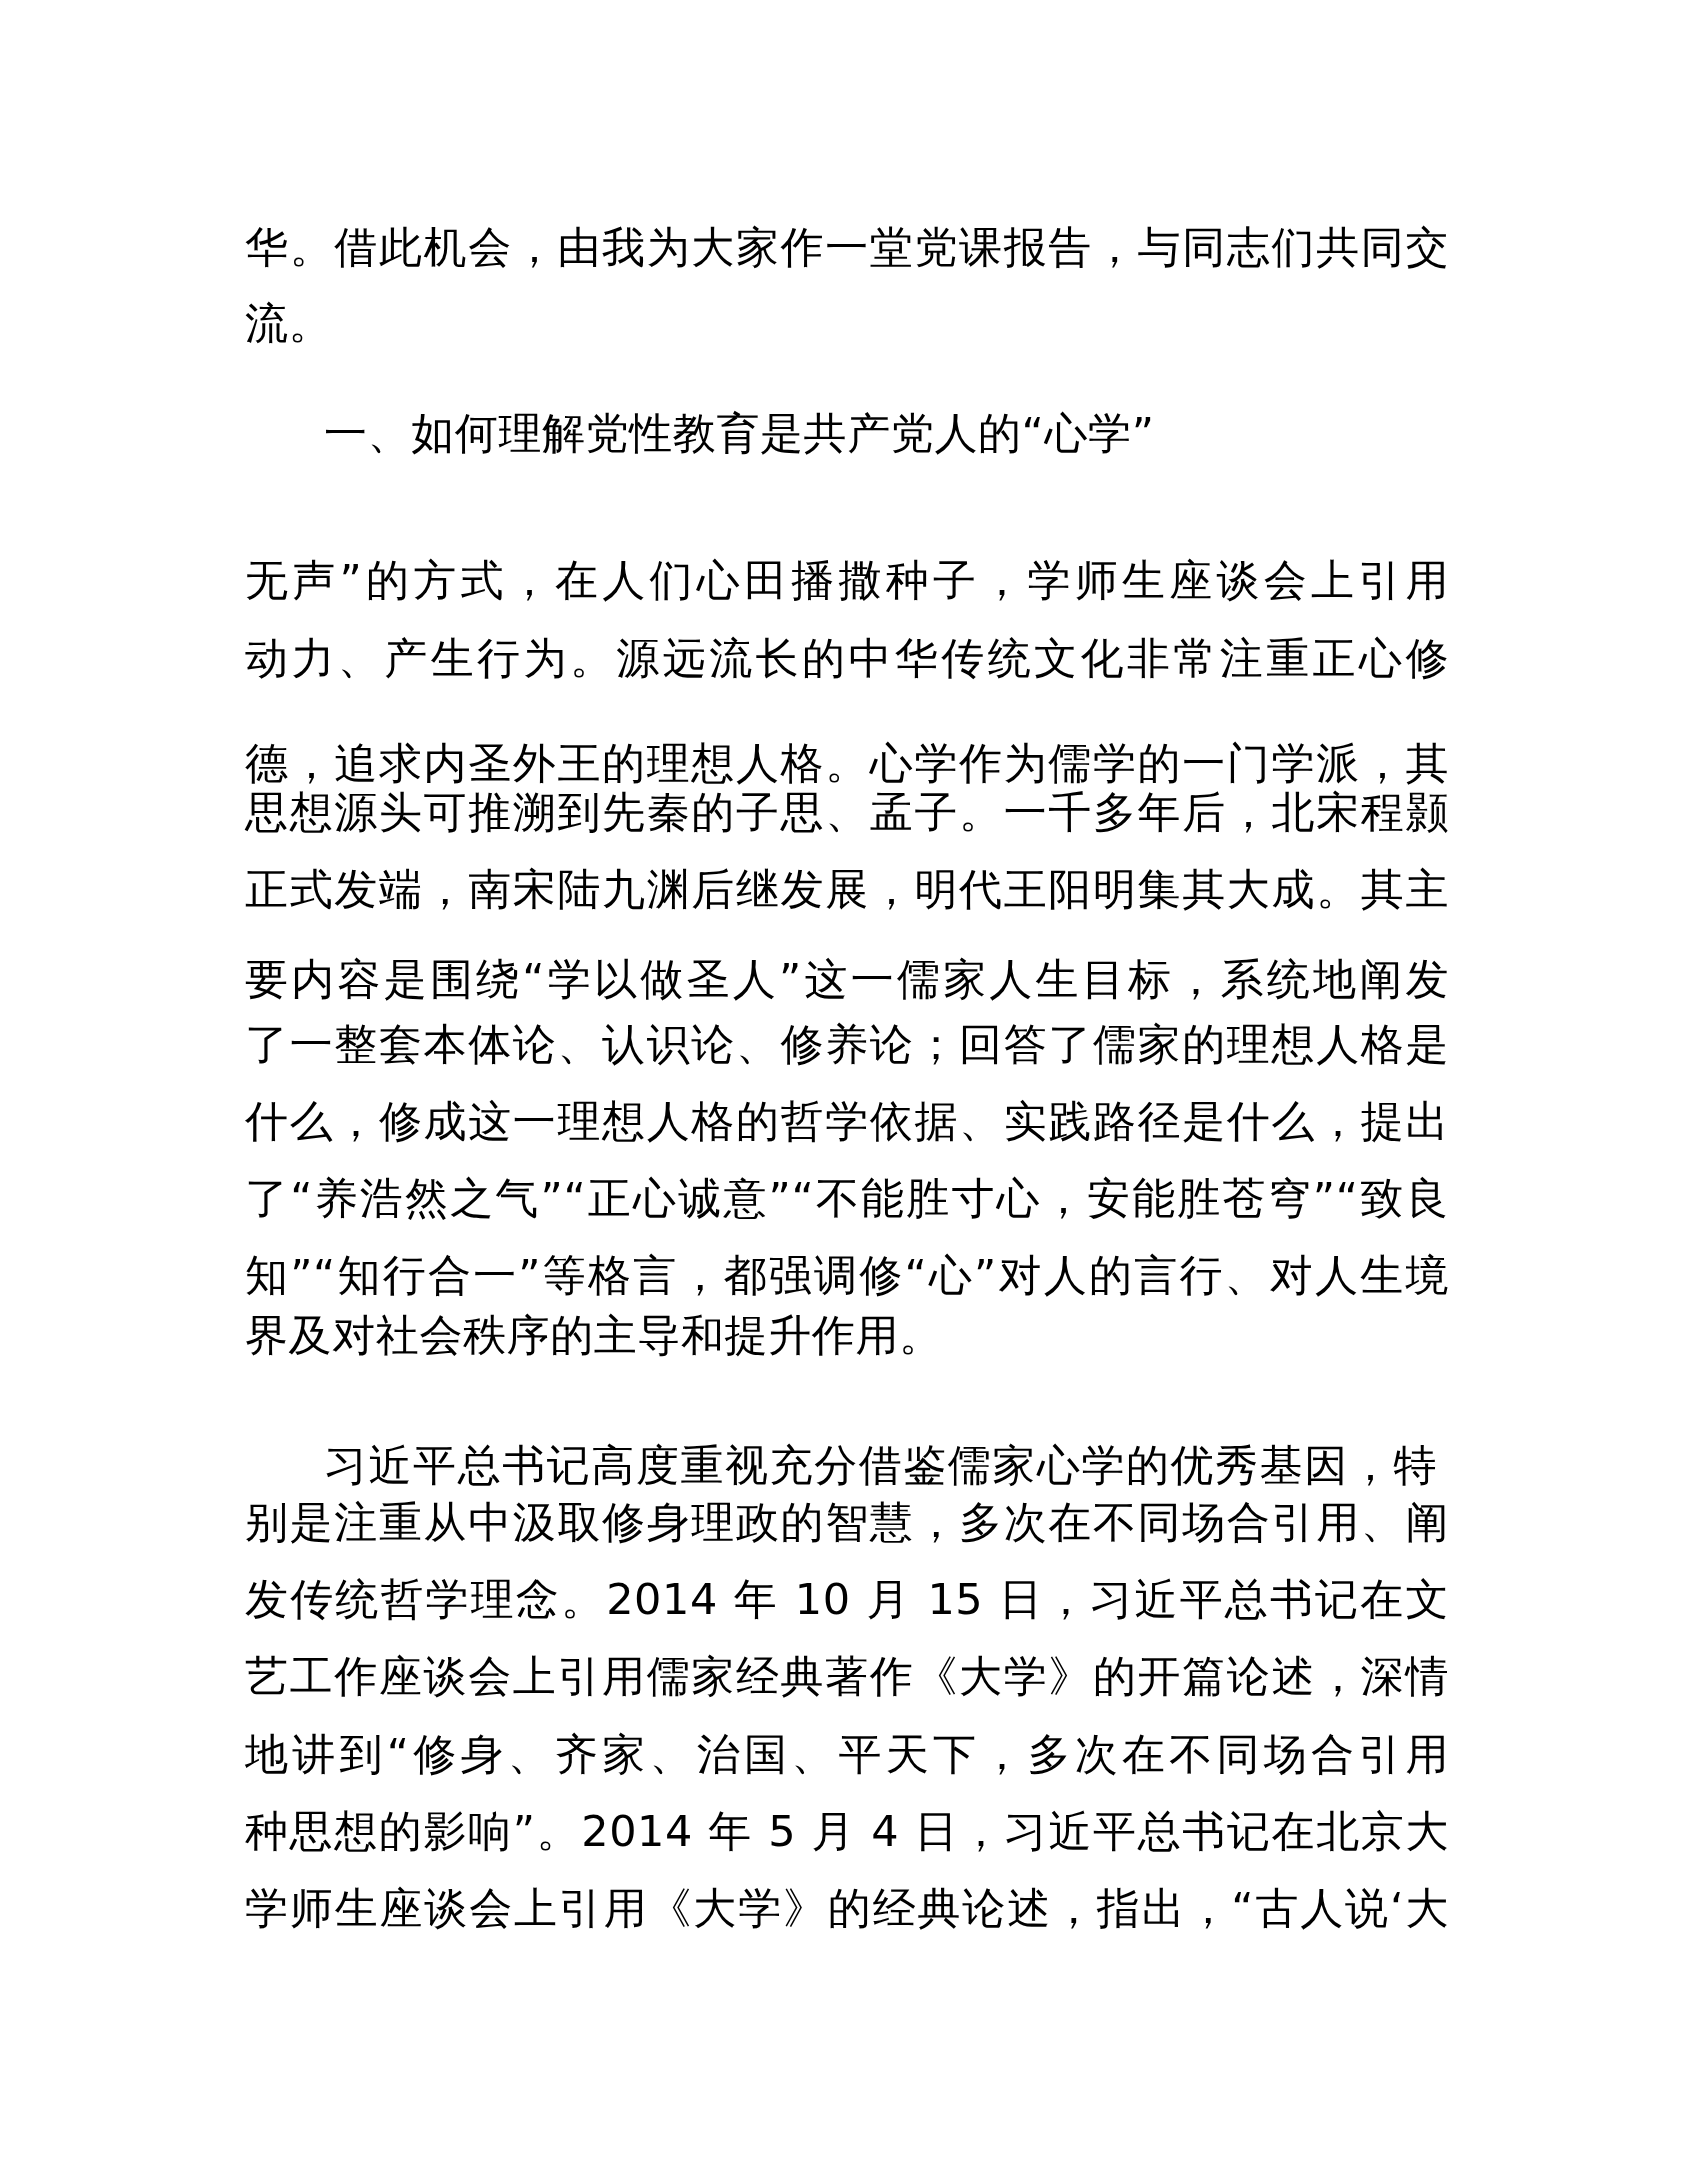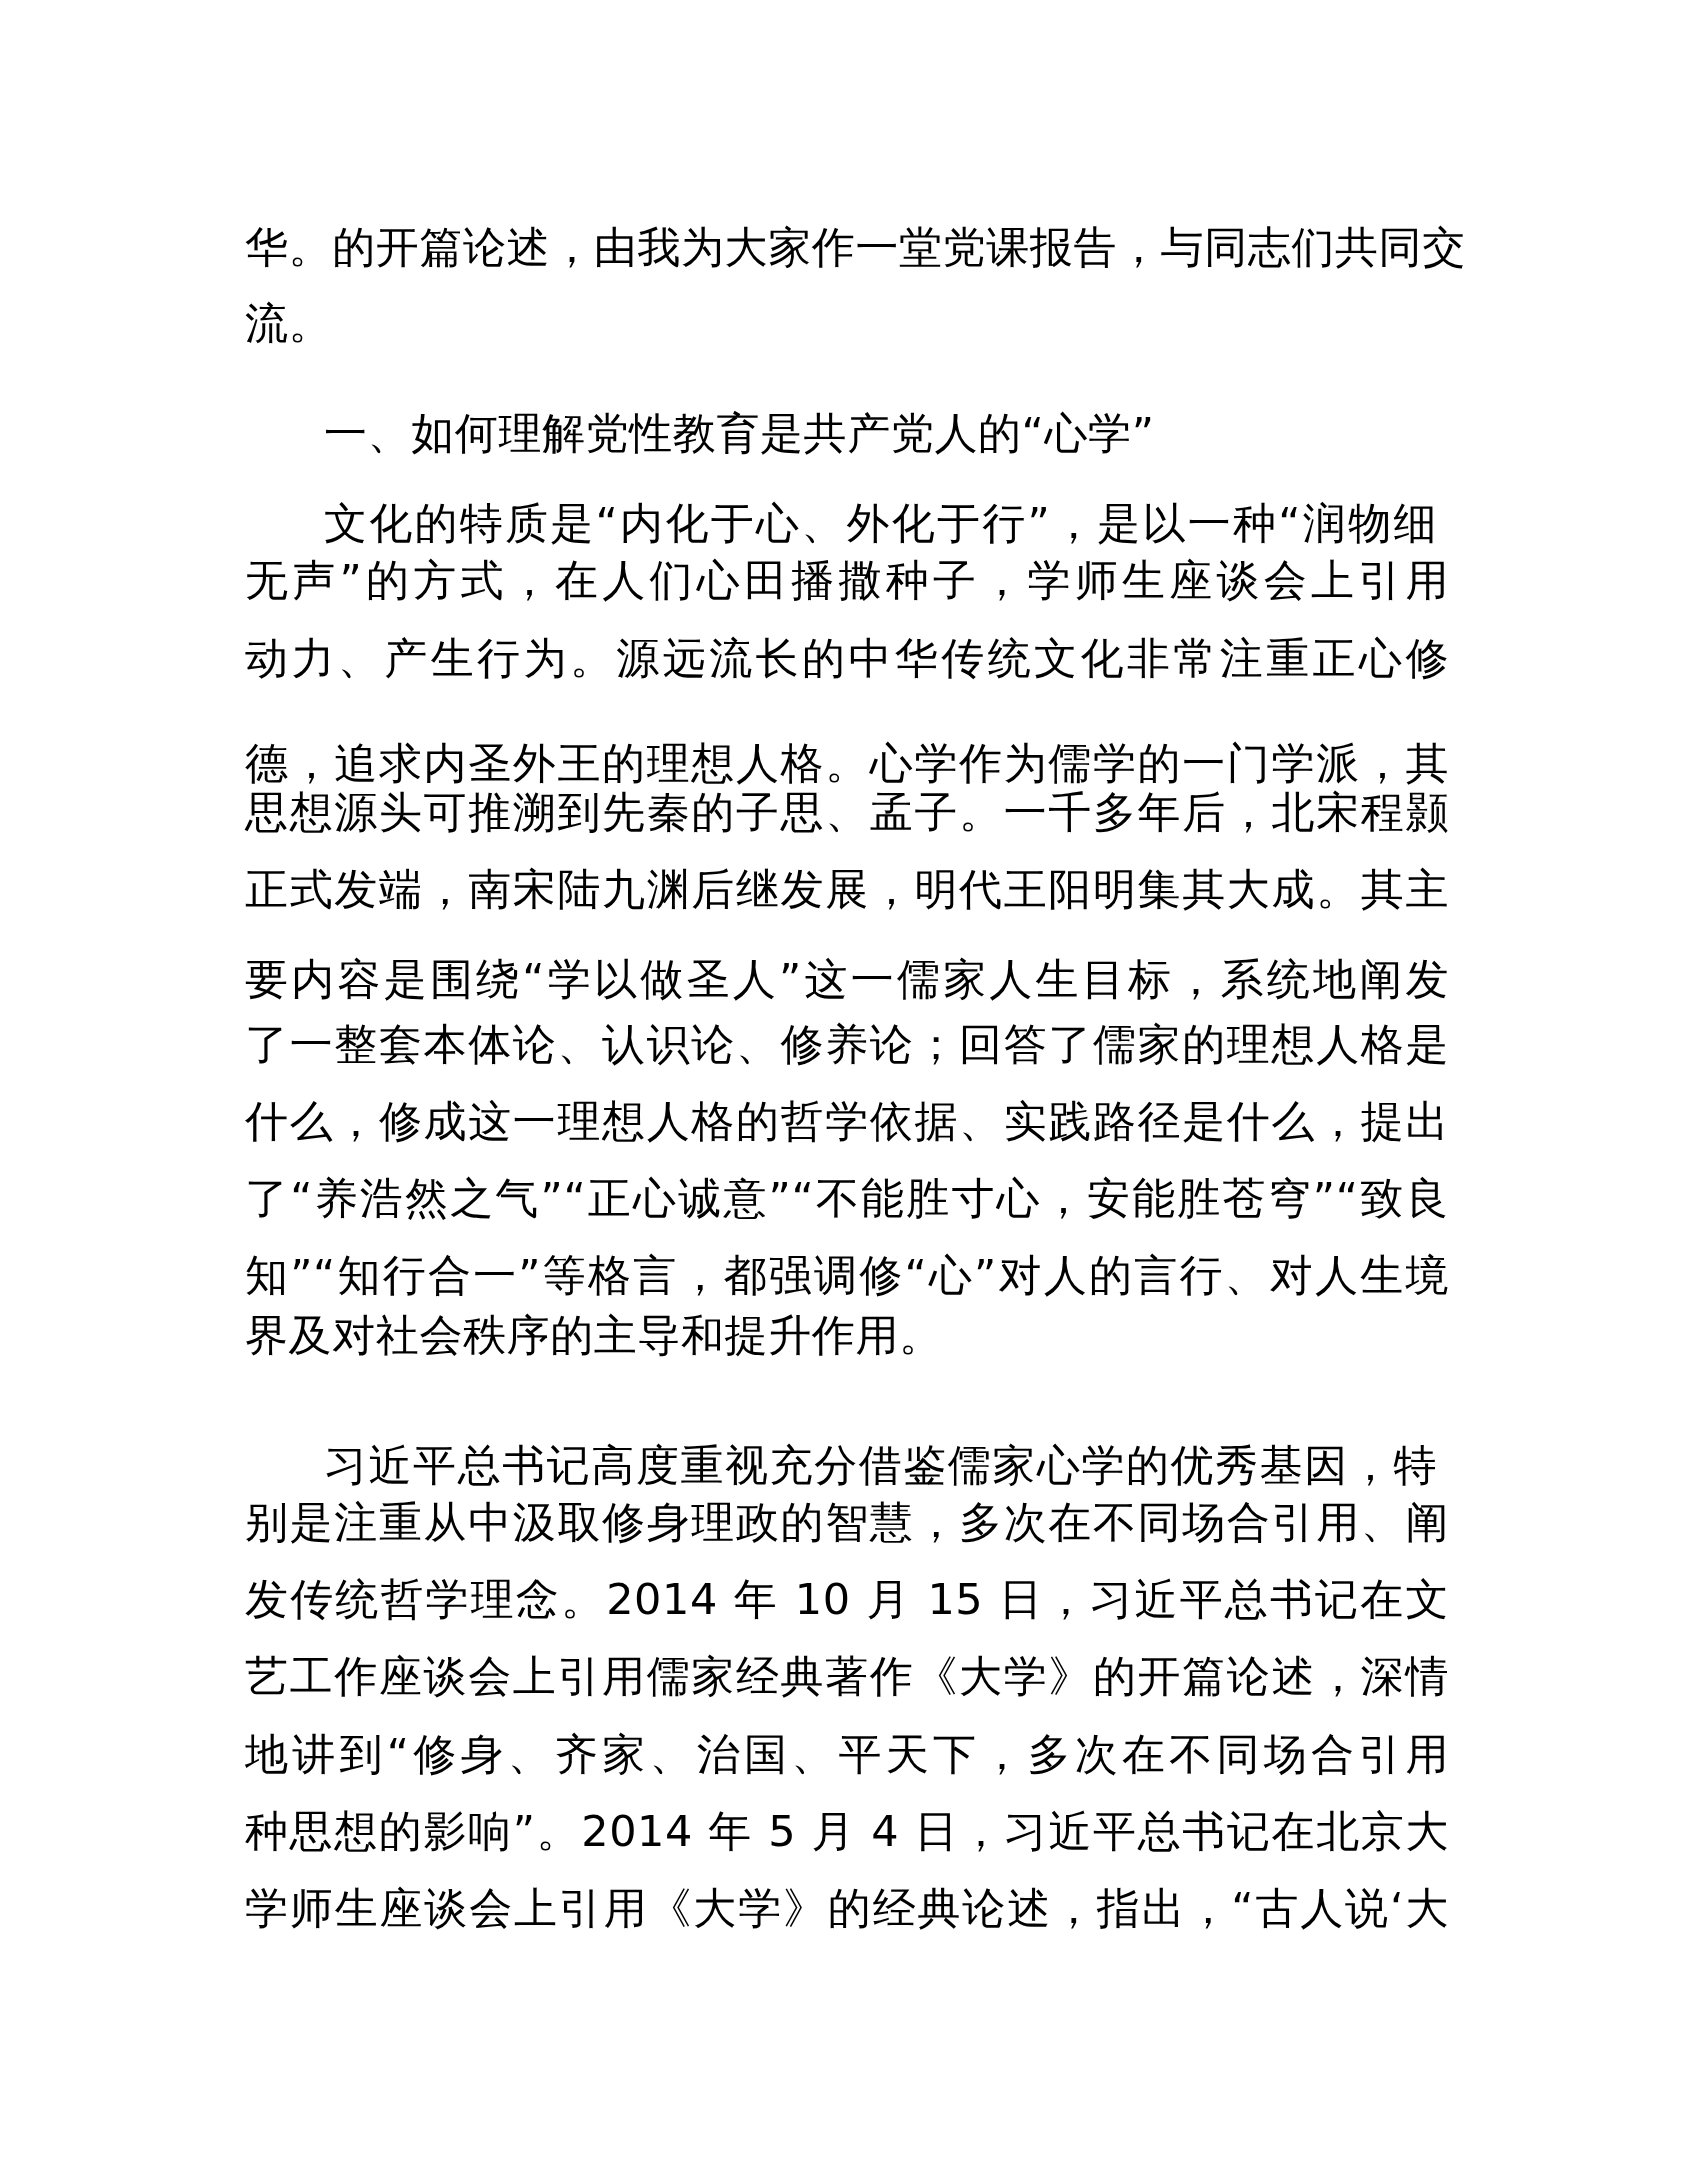--- a/index.html
+++ b/index.html
@@ -41,26 +41,25 @@
   .line.justify {
     text-align: justify;
     text-align-last: justify;
   }
 </style>
 </head>
 <body>
 
 <div class="page">
 
-  <div class="line justify" style="top:220px">华。的开篇论述，由我为大家作一堂党课报告，与同志们共同交</div>
+  <div class="line justify" style="top:220px">华。借此机会，由我为大家作一堂党课报告，与同志们共同交</div>
   <div class="line" style="top:296px">流。</div>
 
   <div class="line indent" style="top:386px">一、如何理解党性教育是共产党人的“心学”</div>
 
-  <div class="line indent justify" style="top:476px">文化的特质是“内化于心、外化于行”，是以一种“润物细</div>
   <div class="line justify" style="top:553px">无声”的方式，在人们心田播撒种子，学师生座谈会上引用</div>
   <div class="line justify" style="top:631px">动力、产生行为。源远流长的中华传统文化非常注重正心修</div>
   <div class="line justify" style="top:736px">德，追求内圣外王的理想人格。心学作为儒学的一门学派，其</div>
   <div class="line justify" style="top:785px">思想源头可推溯到先秦的子思、孟子。一千多年后，北宋程颢</div>
   <div class="line justify" style="top:862px">正式发端，南宋陆九渊后继发展，明代王阳明集其大成。其主</div>
   <div class="line justify" style="top:952px">要内容是围绕“学以做圣人”这一儒家人生目标，系统地阐发</div>
   <div class="line justify" style="top:1017px">了一整套本体论、认识论、修养论；回答了儒家的理想人格是</div>
   <div class="line justify" style="top:1094px">什么，修成这一理想人格的哲学依据、实践路径是什么，提出</div>
   <div class="line justify" style="top:1171px">了“养浩然之气”“正心诚意”“不能胜寸心，安能胜苍穹”“致良</div>
   <div class="line justify" style="top:1248px">知”“知行合一”等格言，都强调修“心”对人的言行、对人生境</div>

